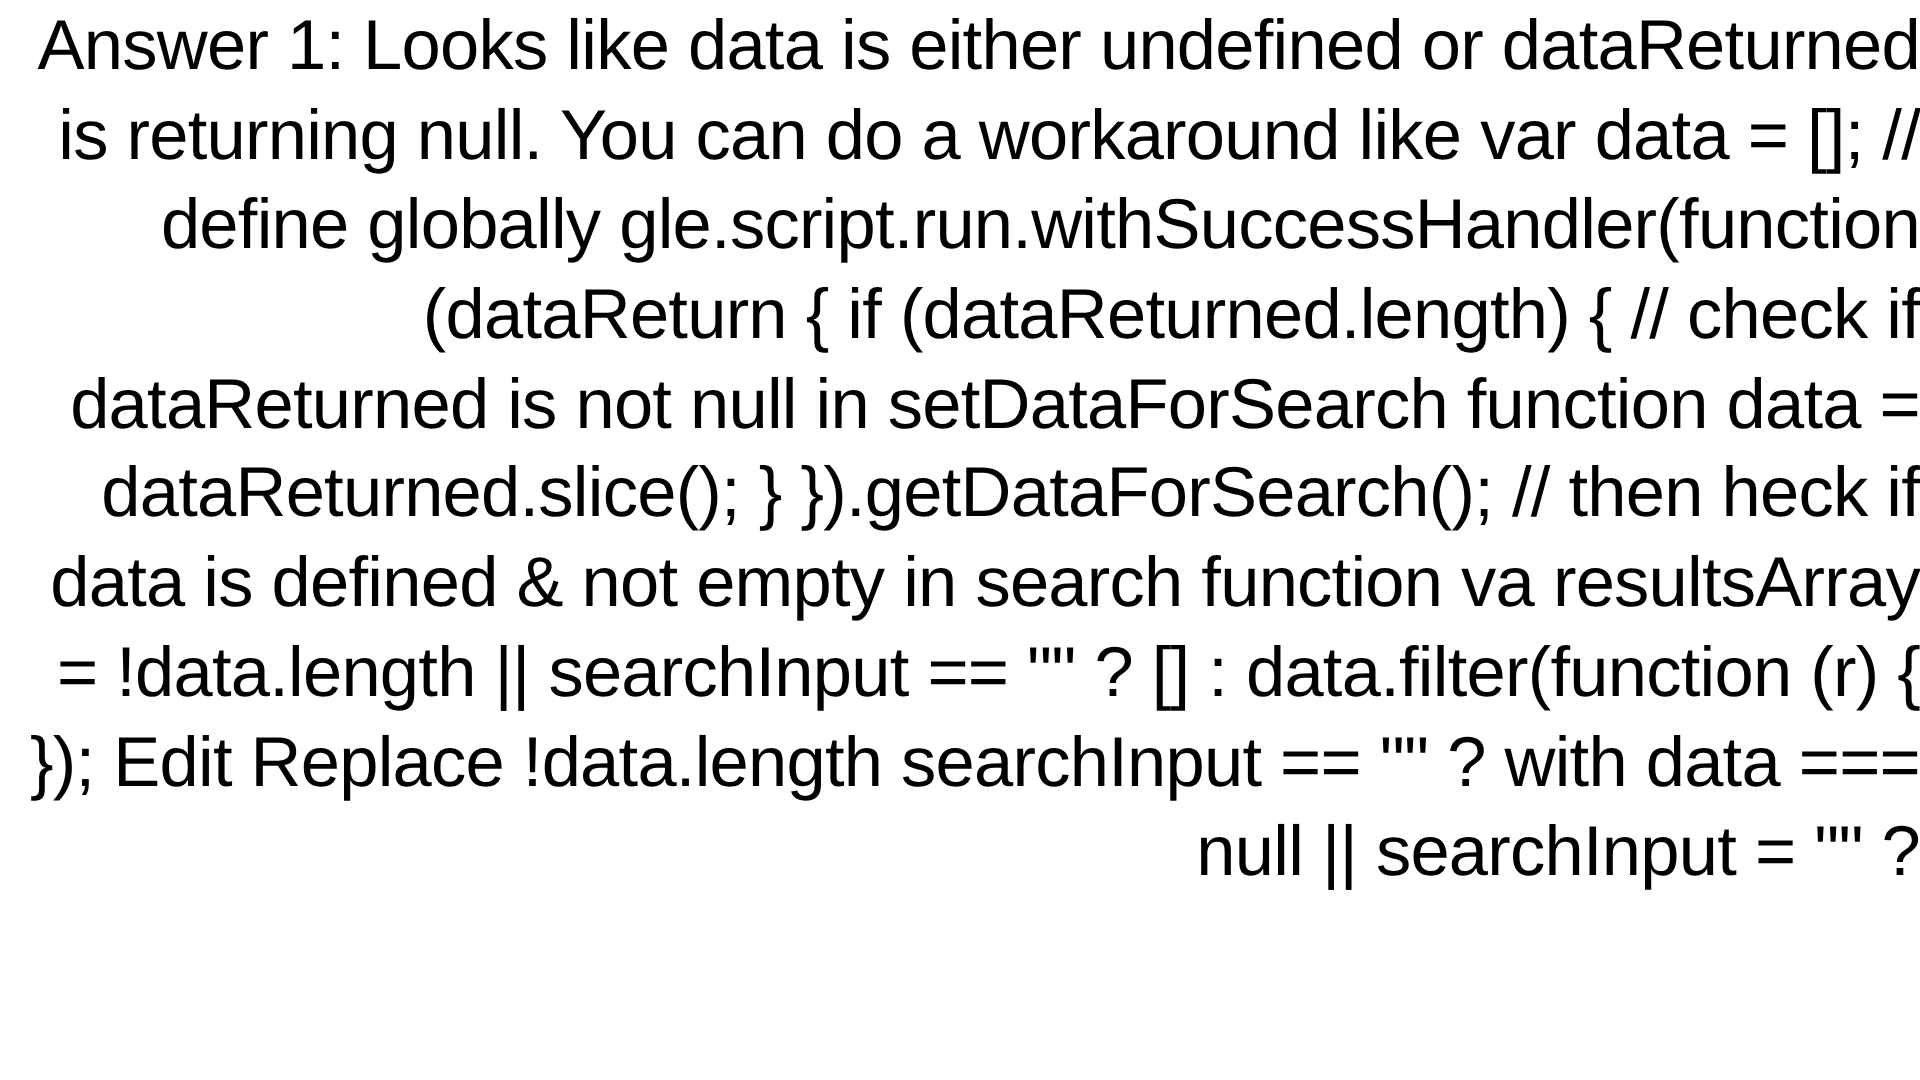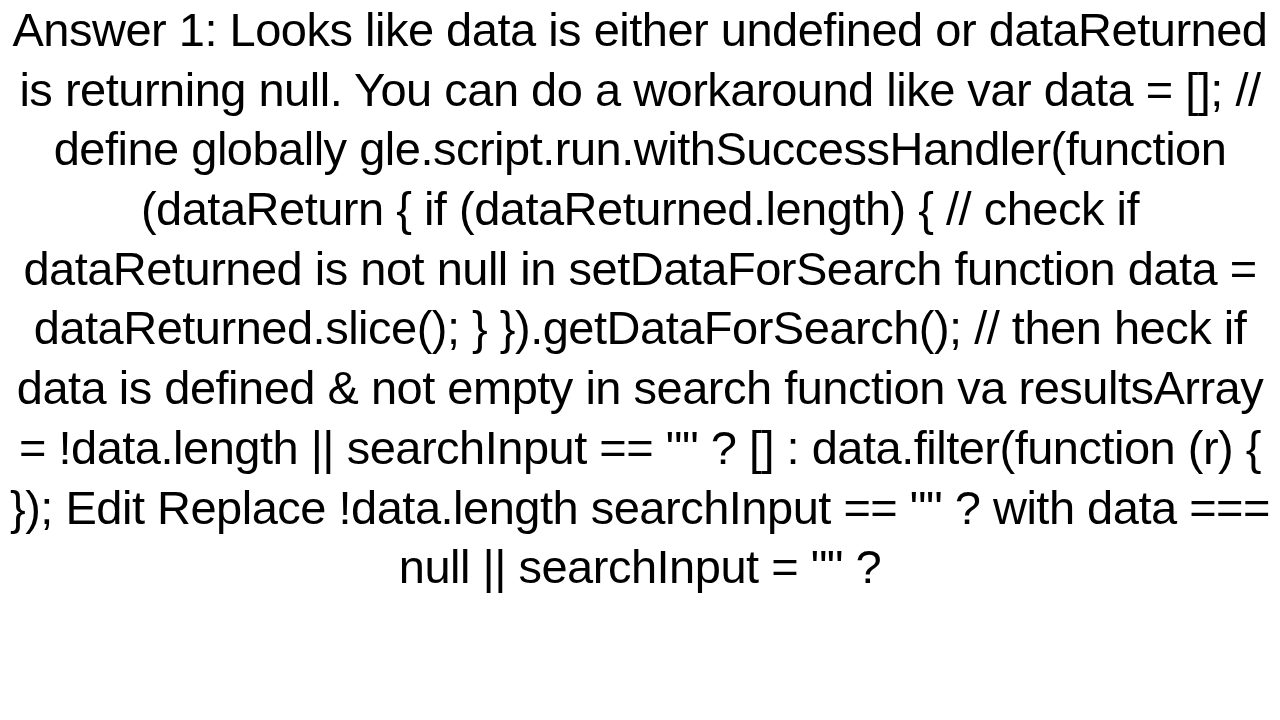--- a/index.html
+++ b/index.html
@@ -11,21 +11,21 @@
       width: 1280px;
       height: 720px;
       background: #ffffff;
       font-family: Arial, Helvetica, sans-serif;
       overflow: hidden;
     }
     .content {
       width: 100%;
       height: 100%;
       padding: 0;
-      text-align: center;
+      text-align: right;
       font-size: 47px;
       line-height: 1.27;
       color: #000000;
       letter-spacing: -0.5px;
     }
   </style>
 </head>
 <body>
 
 <div class="content">

